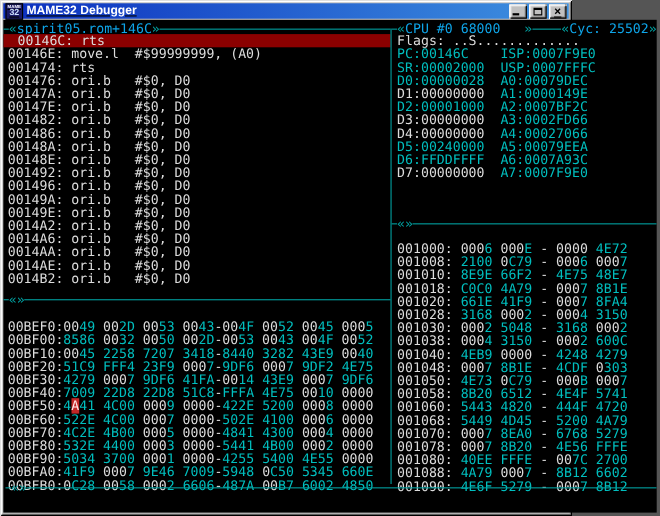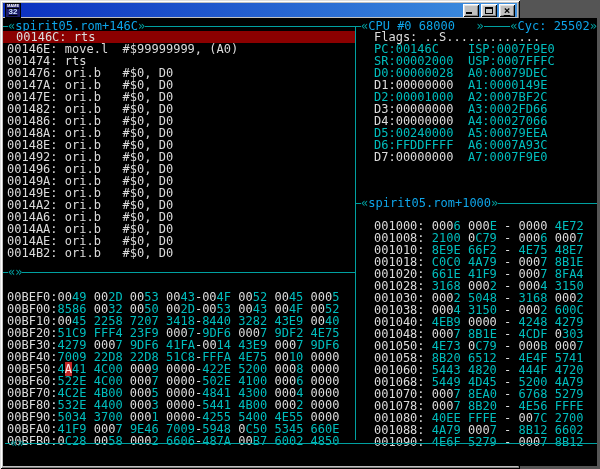--- a/index.html
+++ b/index.html
@@ -38,21 +38,21 @@
   .pane-divider{position:absolute;left:352px;top:8px;width:1px;height:414px;background:#00A0A0;}
   .hdr{position:absolute;left:0;right:0;height:12px;display:flex;align-items:center;}
   .rule{height:1px;background:#00A0A0;}
   .rule.short{width:5px;flex:0 0 auto;}
   .rule.fill{flex:1 1 auto;}
   .guil{color:#00A0A0;}
   .y{color:#0ea5e9;}
   .c{color:#00BEBE;}
   .w{color:#DCDCDC;}
   .row{height:12px;padding-left:4px;}
-  .col-right .row{padding-left:18px;}
+  .col-right .row{padding-left:5px;}
   .dline.current{background:#8B0000;padding-left:13px;}
   .cursor{background:#C22626;color:#FFE8E8;}
   #disasm-pane{position:absolute;left:0;right:0;top:13px;}
   #memleft-hdr{top:248px;}
   #memleft-pane{position:absolute;left:0;right:0;top:273px;}
   #cpu-hdr{top:2px;}
   #disasm-hdr{top:2px;}
   #register-pane{position:absolute;left:0;right:0;top:13px;}
   #memright-hdr{top:179px;}
   #memright-pane{position:absolute;left:0;right:0;top:202px;}
@@ -60,20 +60,21 @@
 </style>
 </head>
 <body>
 
 <div class="window">
   <div class="titlebar">
     <div class="app-icon">
       <div class="mame">MAME</div>
       <div class="n32">32</div>
     </div>
+    <span class="title-text">MAME32 Debugger</span>
     <div class="cap-btns">
       <div class="cap-btn">
           <div class="glyph-min"></div>
         </div>
       <div class="cap-btn">
           <div class="glyph-max"></div>
         </div>
       <div class="cap-btn">
           <span class="glyph-close">×</span>
         </div>
@@ -96,21 +97,21 @@
 
     <div class="pane-divider"></div>
 
     <div class="col-right">
       <div class="hdr" id="cpu-hdr">
         <span class="rule short"></span><span class="guil">«</span><span class="y">CPU #0 68000   </span><span class="guil">»</span><span class="rule fill"></span><span class="guil">«</span><span class="y">Cyc: </span><span class="y">25502</span><span class="guil">»</span>
       </div>
       <div id="register-pane"><div class="row"><span class="w">Flags: ..S.............</span></div><div class="row"><span class="c">PC:00146C    </span><span class="c">ISP:0007F9E0</span></div><div class="row"><span class="c">SR:00002000  </span><span class="c">USP:0007FFFC</span></div><div class="row"><span class="c">D0:00000028  </span><span class="c">A0:00079DEC</span></div><div class="row"><span class="w">D1:00000000  </span><span class="c">A1:0000149E</span></div><div class="row"><span class="c">D2:00001000  </span><span class="c">A2:0007BF2C</span></div><div class="row"><span class="w">D3:00000000  </span><span class="c">A3:0002FD66</span></div><div class="row"><span class="w">D4:00000000  </span><span class="c">A4:00027066</span></div><div class="row"><span class="c">D5:00240000  </span><span class="c">A5:00079EEA</span></div><div class="row"><span class="c">D6:FFDDFFFF  </span><span class="c">A6:0007A93C</span></div><div class="row"><span class="w">D7:00000000  </span><span class="c">A7:0007F9E0</span></div></div>
 
       <div class="hdr" id="memright-hdr">
-        <span class="rule short"></span><span class="guil">«</span><span class="y">spirit05.rom+1000</span><span class="guil">»</span><span class="rule fill"></span>
+        <span class="rule short"></span><span class="guil">«</span><span class="guil">»</span><span class="rule fill"></span>
       </div>
       <div id="memright-pane"><div class="row"><span class="w">001000: </span><span class="w">000</span><span class="c">6</span><span class="w"> </span><span class="w">000</span><span class="c">E</span><span class="w"> - </span><span class="w">0000</span><span class="w"> </span><span class="c">4E72</span></div><div class="row"><span class="w">001008: </span><span class="c">2100</span><span class="w"> </span><span class="w">0</span><span class="c">C79</span><span class="w"> - </span><span class="w">000</span><span class="c">6</span><span class="w"> </span><span class="w">000</span><span class="c">7</span></div><div class="row"><span class="w">001010: </span><span class="c">8E9E</span><span class="w"> </span><span class="c">66F2</span><span class="w"> - </span><span class="c">4E75</span><span class="w"> </span><span class="c">48E7</span></div><div class="row"><span class="w">001018: </span><span class="c">C0C0</span><span class="w"> </span><span class="c">4A79</span><span class="w"> - </span><span class="w">000</span><span class="c">7</span><span class="w"> </span><span class="c">8B1E</span></div><div class="row"><span class="w">001020: </span><span class="c">661E</span><span class="w"> </span><span class="c">41F9</span><span class="w"> - </span><span class="w">000</span><span class="c">7</span><span class="w"> </span><span class="c">8FA4</span></div><div class="row"><span class="w">001028: </span><span class="c">3168</span><span class="w"> </span><span class="w">000</span><span class="c">2</span><span class="w"> - </span><span class="w">000</span><span class="c">4</span><span class="w"> </span><span class="c">3150</span></div><div class="row"><span class="w">001030: </span><span class="w">000</span><span class="c">2</span><span class="w"> </span><span class="c">5048</span><span class="w"> - </span><span class="c">3168</span><span class="w"> </span><span class="w">000</span><span class="c">2</span></div><div class="row"><span class="w">001038: </span><span class="w">000</span><span class="c">4</span><span class="w"> </span><span class="c">3150</span><span class="w"> - </span><span class="w">000</span><span class="c">2</span><span class="w"> </span><span class="c">600C</span></div><div class="row"><span class="w">001040: </span><span class="c">4EB9</span><span class="w"> </span><span class="w">0000</span><span class="w"> - </span><span class="c">4248</span><span class="w"> </span><span class="c">4279</span></div><div class="row"><span class="w">001048: </span><span class="w">000</span><span class="c">7</span><span class="w"> </span><span class="c">8B1E</span><span class="w"> - </span><span class="c">4CDF</span><span class="w"> </span><span class="w">0</span><span class="c">303</span></div><div class="row"><span class="w">001050: </span><span class="c">4E73</span><span class="w"> </span><span class="w">0</span><span class="c">C79</span><span class="w"> - </span><span class="w">000</span><span class="c">B</span><span class="w"> </span><span class="w">000</span><span class="c">7</span></div><div class="row"><span class="w">001058: </span><span class="c">8B20</span><span class="w"> </span><span class="c">6512</span><span class="w"> - </span><span class="c">4E4F</span><span class="w"> </span><span class="c">5741</span></div><div class="row"><span class="w">001060: </span><span class="c">5443</span><span class="w"> </span><span class="c">4820</span><span class="w"> - </span><span class="c">444F</span><span class="w"> </span><span class="c">4720</span></div><div class="row"><span class="w">001068: </span><span class="c">5449</span><span class="w"> </span><span class="c">4D45</span><span class="w"> - </span><span class="c">5200</span><span class="w"> </span><span class="c">4A79</span></div><div class="row"><span class="w">001070: </span><span class="w">000</span><span class="c">7</span><span class="w"> </span><span class="c">8EA0</span><span class="w"> - </span><span class="c">6768</span><span class="w"> </span><span class="c">5279</span></div><div class="row"><span class="w">001078: </span><span class="w">000</span><span class="c">7</span><span class="w"> </span><span class="c">8B20</span><span class="w"> - </span><span class="c">4E56</span><span class="w"> </span><span class="c">FFFE</span></div><div class="row"><span class="w">001080: </span><span class="c">40EE</span><span class="w"> </span><span class="c">FFFE</span><span class="w"> - </span><span class="w">00</span><span class="c">7C</span><span class="w"> </span><span class="c">2700</span></div><div class="row"><span class="w">001088: </span><span class="c">4A79</span><span class="w"> </span><span class="w">000</span><span class="c">7</span><span class="w"> - </span><span class="c">8B12</span><span class="w"> </span><span class="c">6602</span></div><div class="row"><span class="w">001090: </span><span class="c">4E6F</span><span class="w"> </span><span class="c">5279</span><span class="w"> - </span><span class="w">000</span><span class="c">7</span><span class="w"> </span><span class="c">8B12</span></div></div>
     </div>
 
     <div class="status-row">
       <span class="rule short"></span><span class="guil">«</span><span class="guil">»</span><span class="rule fill"></span>
     </div>
 
   </div>
 </div>

